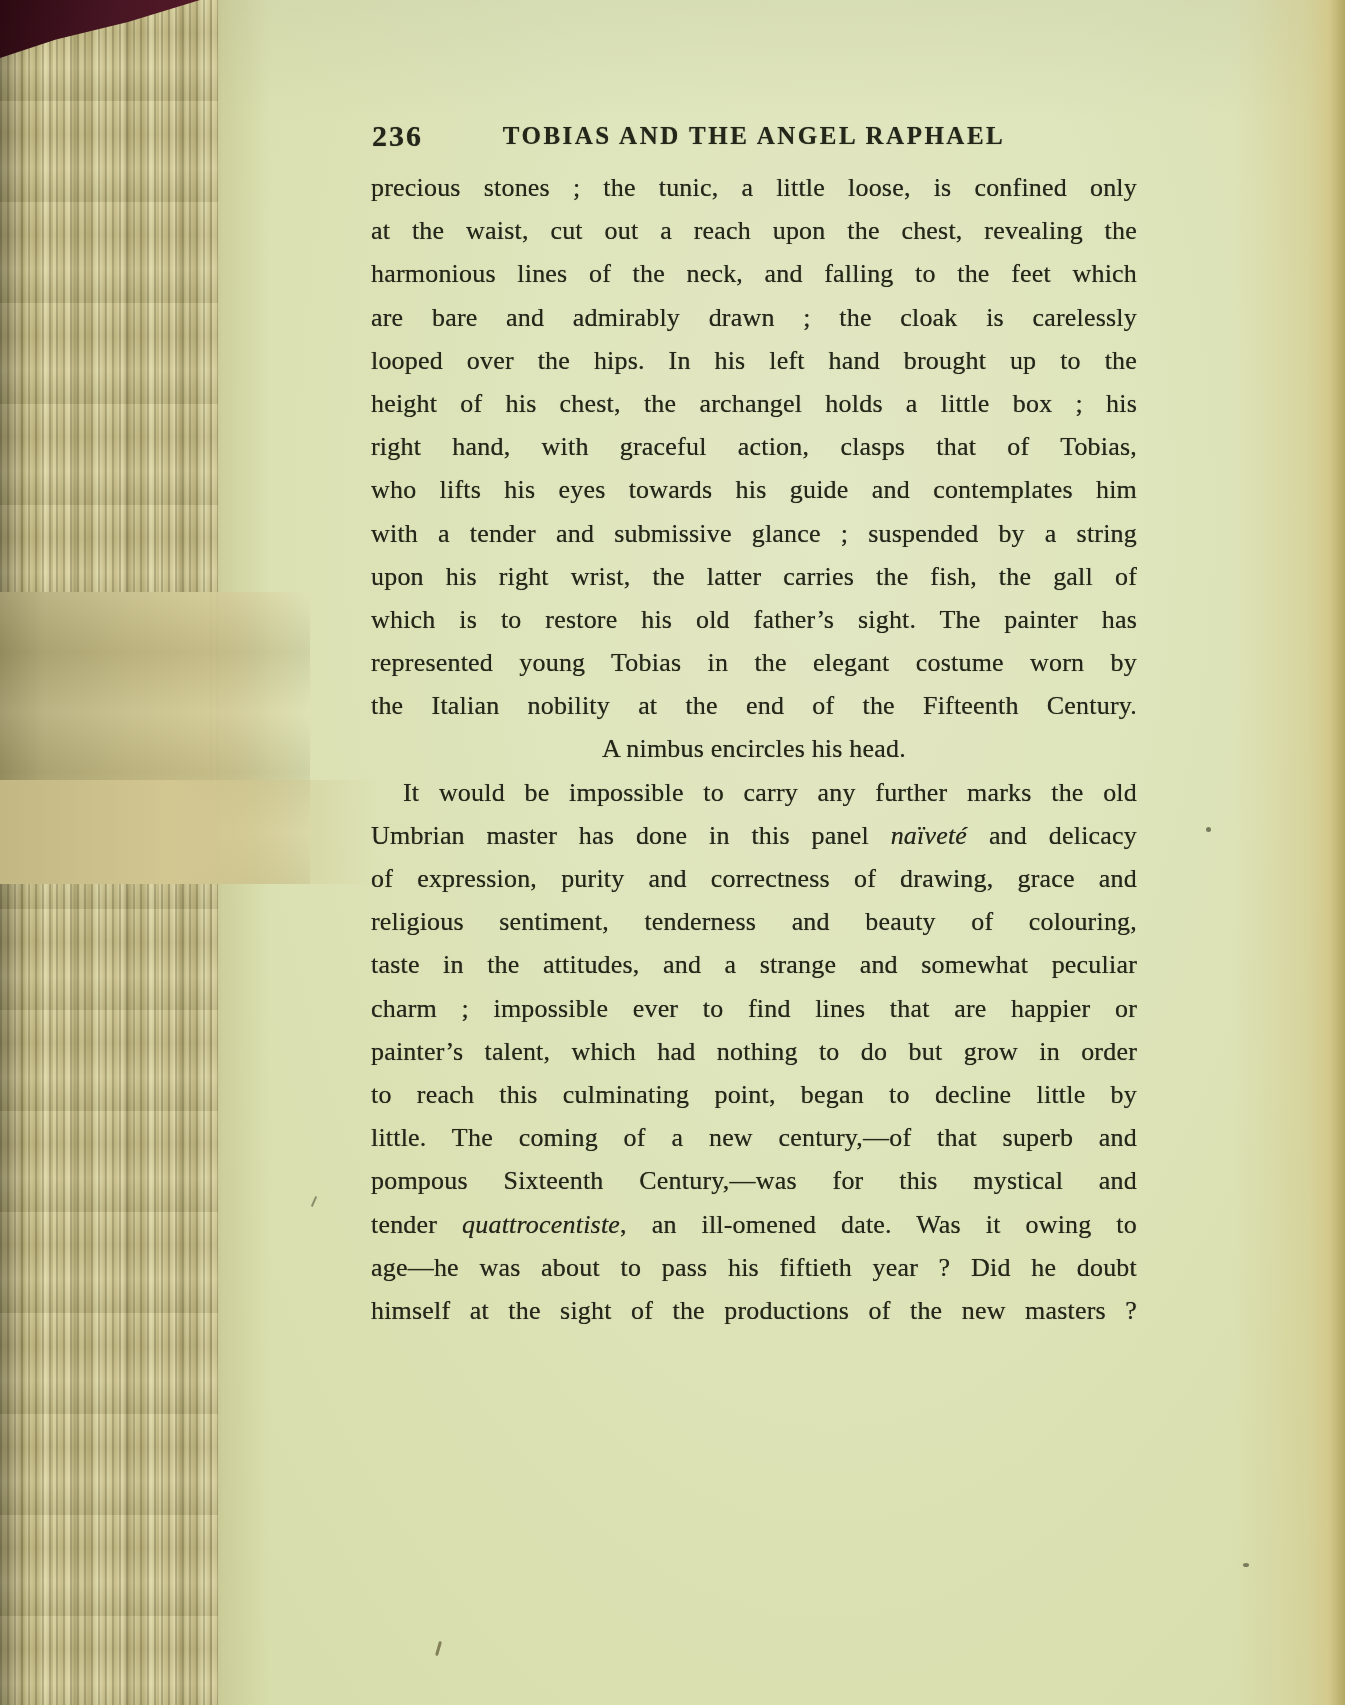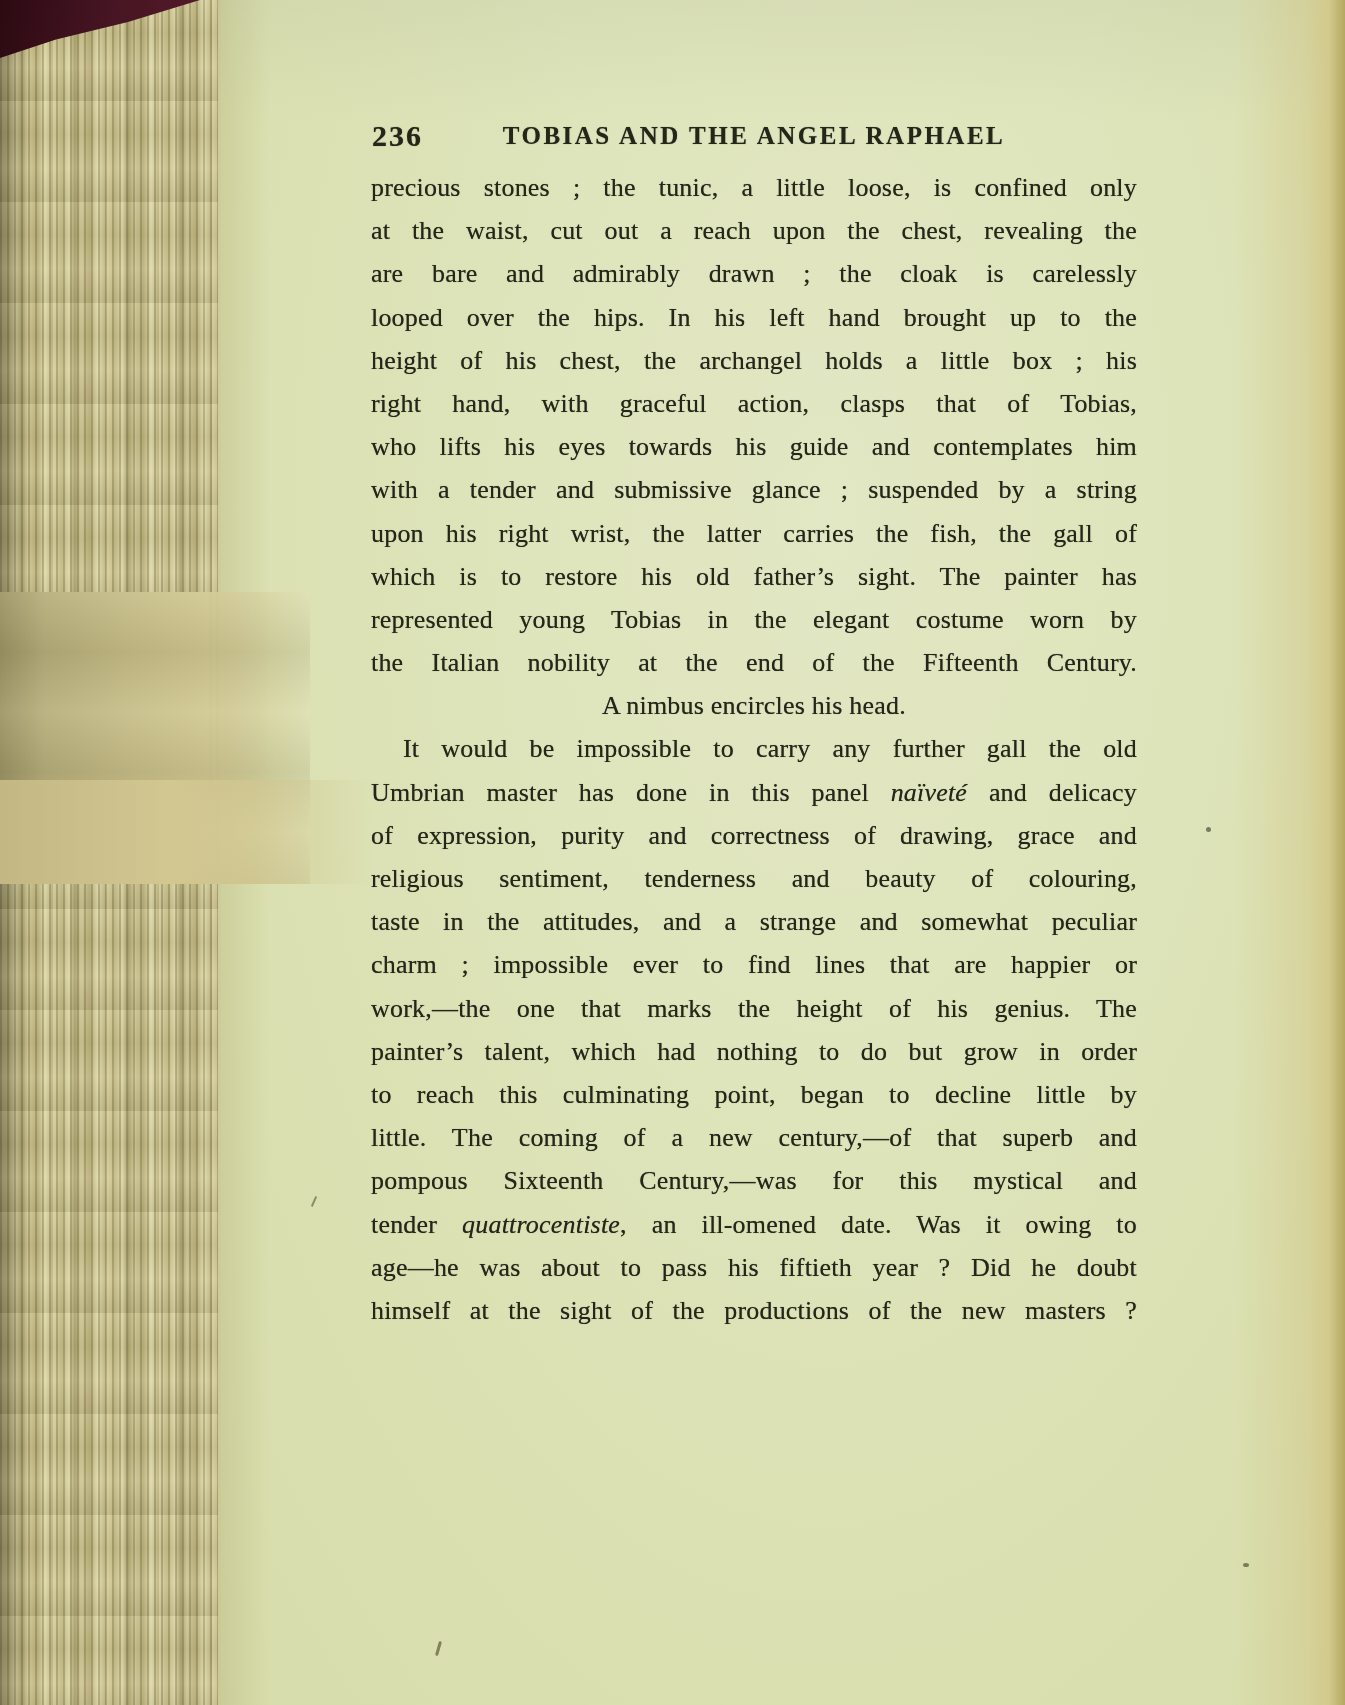--- a/index.html
+++ b/index.html
@@ -103,38 +103,38 @@
   <div class="smear-2"></div>
 
   <div class="running-head">
     <span class="page-number">236</span>
     <span class="head-title">TOBIAS AND THE ANGEL RAPHAEL</span>
   </div>
 
   <div class="body-text">
       <div class="line"><span>precious stones ; the tunic, a little loose, is confined only</span></div>
       <div class="line"><span>at the waist, cut out a reach upon the chest, revealing the</span></div>
+      <div class="line"><span>harmonious lines of the neck, and falling to the feet which</span></div>
       <div class="line"><span>are bare and admirably drawn ; the cloak is carelessly</span></div>
       <div class="line"><span>looped over the hips.  In his left hand brought up to the</span></div>
       <div class="line"><span>height of his chest, the archangel holds a little box ; his</span></div>
       <div class="line"><span>right hand, with graceful action, clasps that of Tobias,</span></div>
       <div class="line"><span>who lifts his eyes towards his guide and contemplates him</span></div>
       <div class="line"><span>with a tender and submissive glance ; suspended by a string</span></div>
       <div class="line"><span>upon his right wrist, the latter carries the fish, the gall of</span></div>
       <div class="line"><span>which is to restore his old father’s sight.  The painter has</span></div>
       <div class="line"><span>represented young Tobias in the elegant costume worn by</span></div>
       <div class="line"><span>the Italian nobility at the end of the Fifteenth Century.</span></div>
       <div class="line no-just"><span>A nimbus encircles his head.</span></div>
-      <div class="line indent"><span>It would be impossible to carry any further gall the old</span></div>
+      <div class="line indent"><span>It would be impossible to carry any further marks the old</span></div>
       <div class="line"><span>Umbrian master has done in this panel </span><span class="ital">naïveté</span><span> and delicacy</span></div>
       <div class="line"><span>of expression, purity and correctness of drawing, grace and</span></div>
       <div class="line"><span>religious sentiment, tenderness and beauty of colouring,</span></div>
       <div class="line"><span>taste in the attitudes, and a strange and somewhat peculiar</span></div>
       <div class="line"><span>charm ; impossible ever to find lines that are happier or</span></div>
-      <div class="line"><span>work,—the one that marks the height of his genius.  The</span></div>
       <div class="line"><span>painter’s talent, which had nothing to do but grow in order</span></div>
       <div class="line"><span>to reach this culminating point, began to decline little by</span></div>
       <div class="line"><span>little.  The coming of a new century,—of that superb and</span></div>
       <div class="line"><span>pompous Sixteenth Century,—was for this mystical and</span></div>
       <div class="line"><span>tender </span><span class="ital">quattrocentiste</span><span>, an ill-omened date.  Was it owing to</span></div>
       <div class="line"><span>age—he was about to pass his fiftieth year ?  Did he doubt</span></div>
       <div class="line"><span>himself at the sight of the productions of the new masters ?</span></div>
     </div>
 
   <div class="artifact a-dot"></div>

